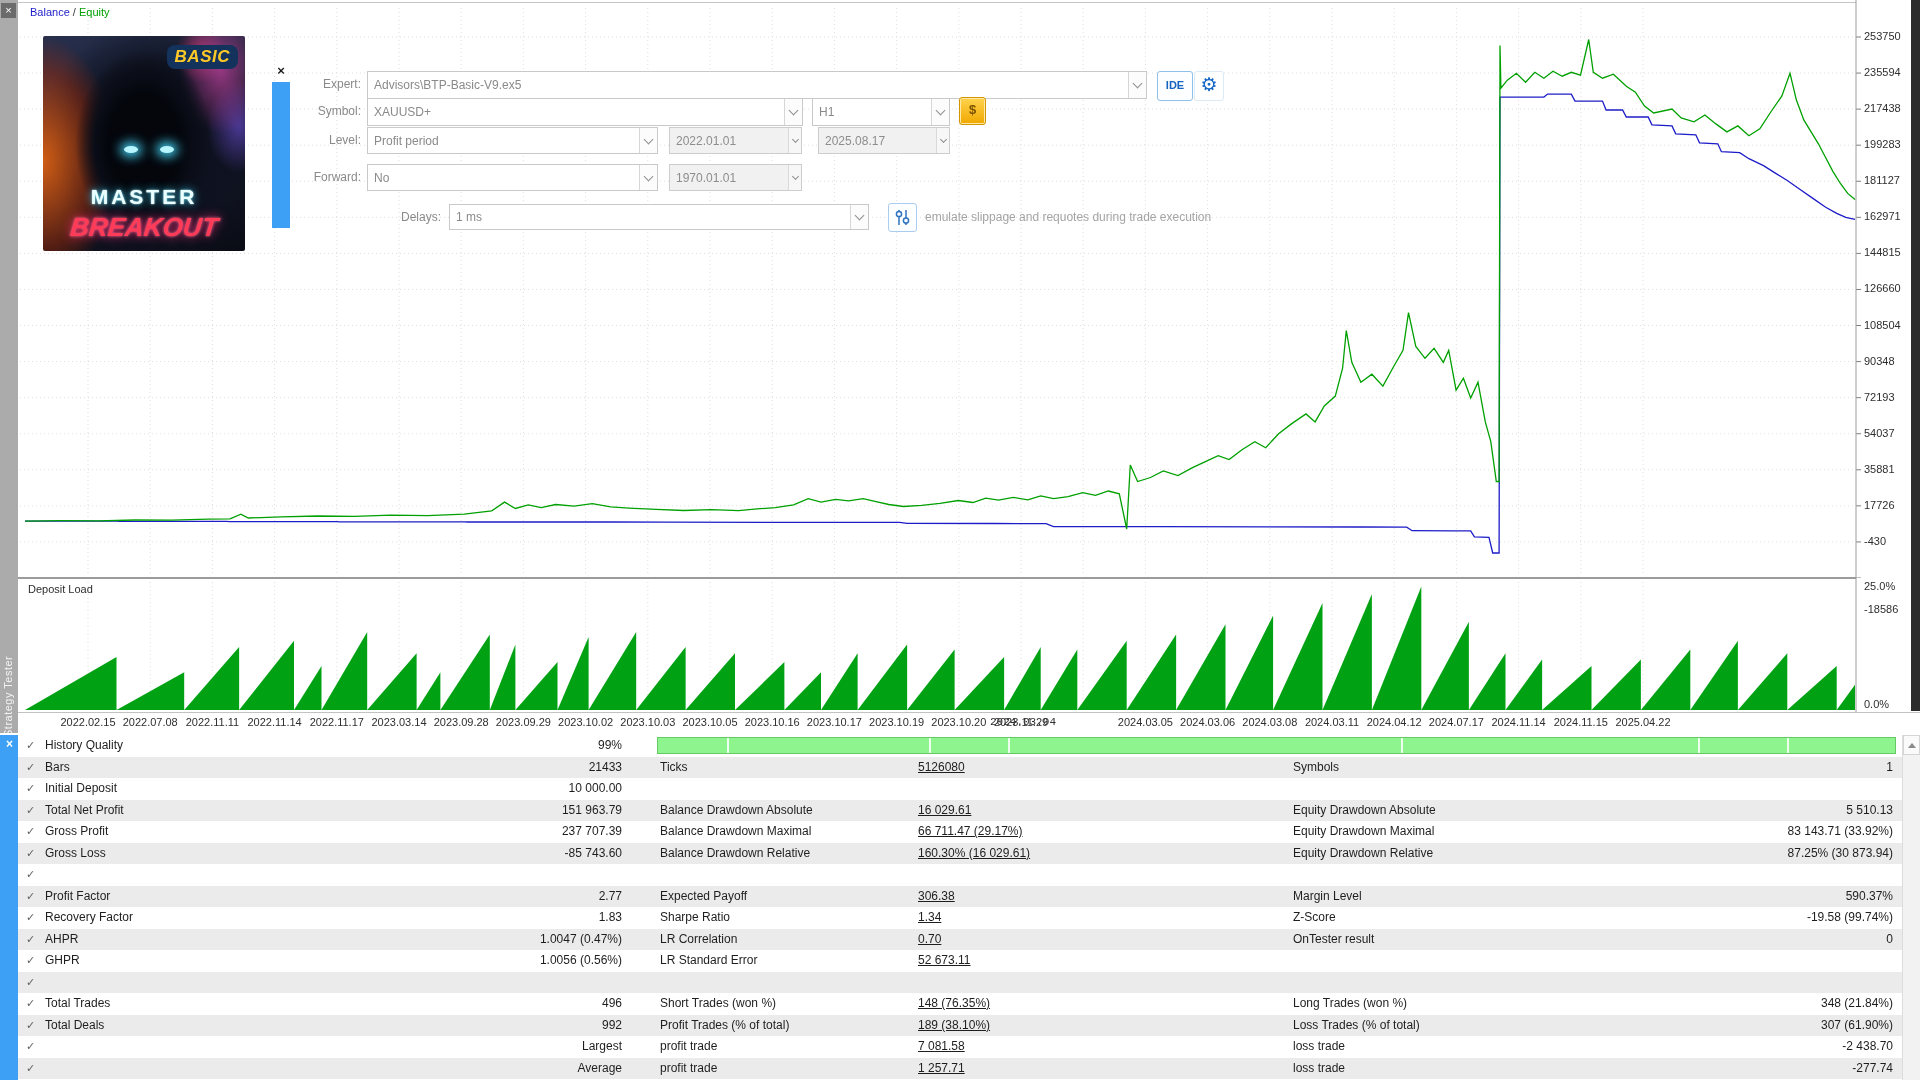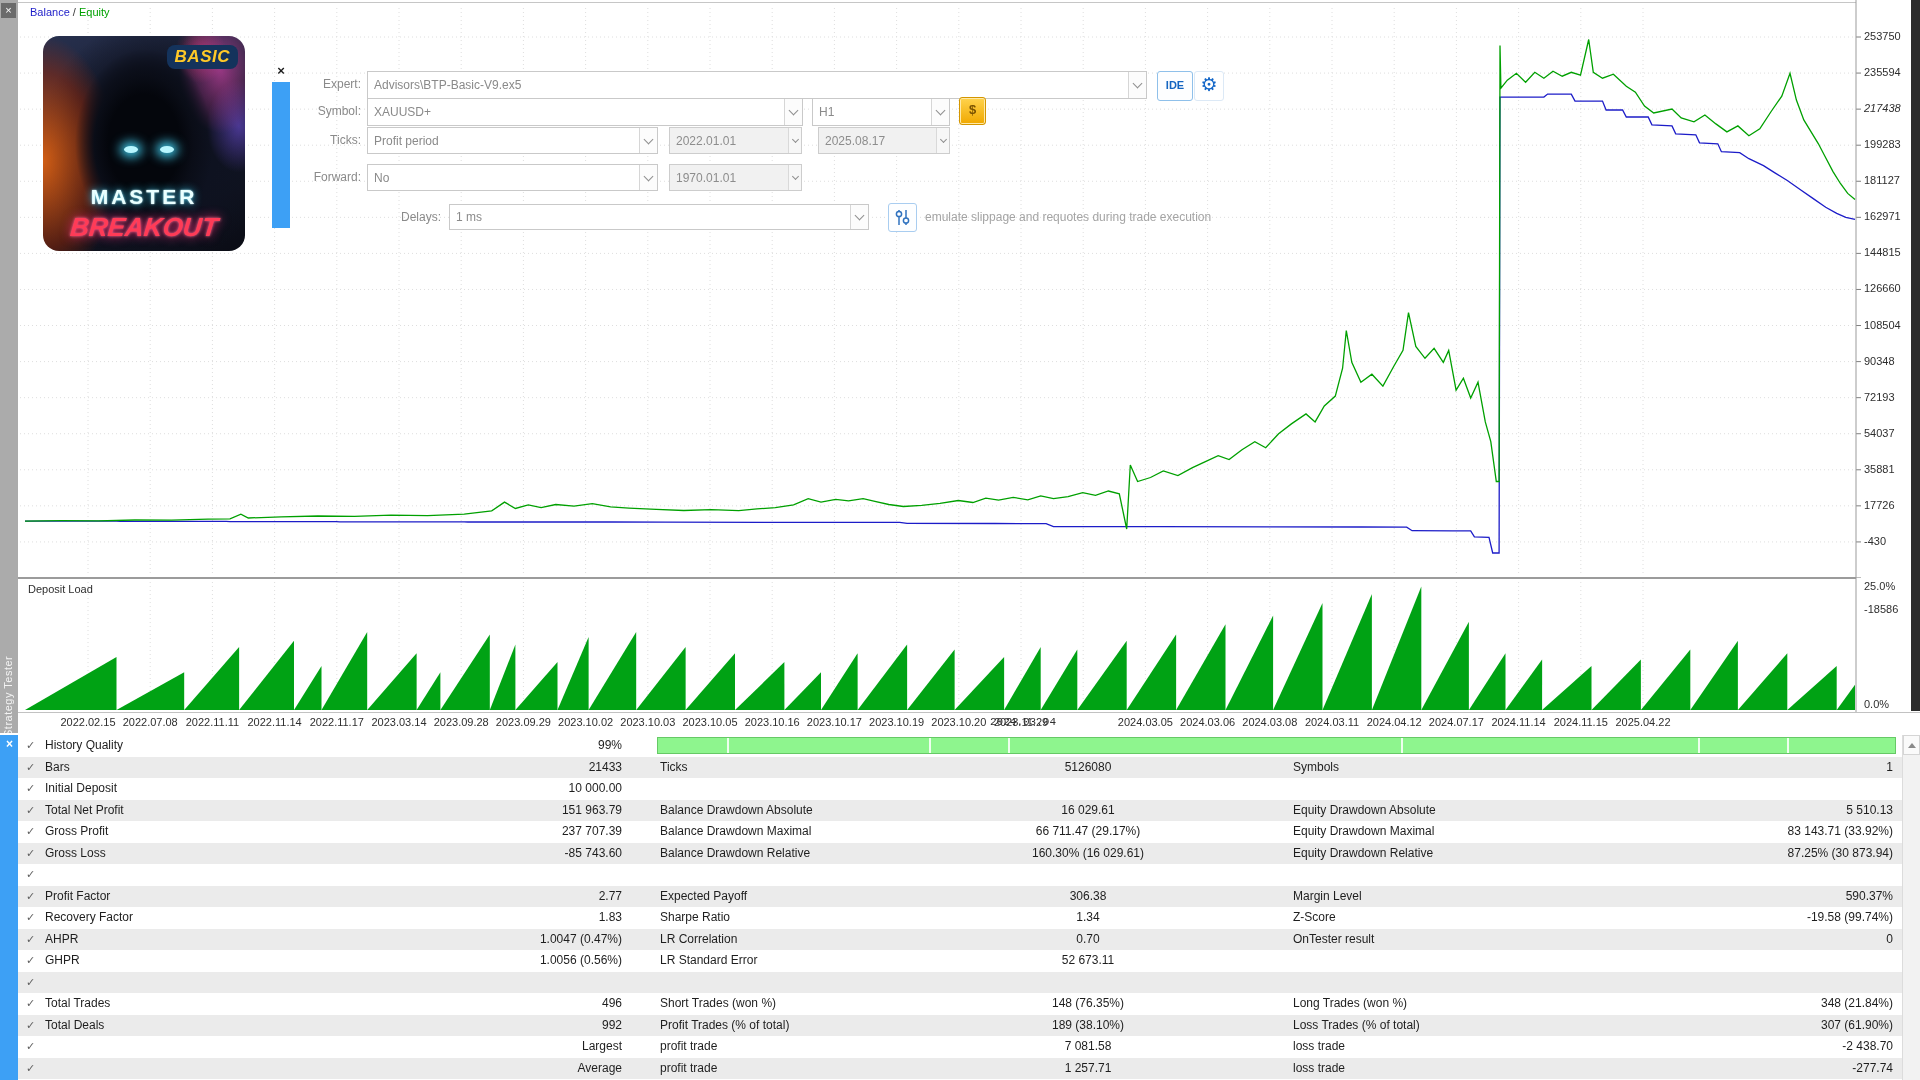--- a/index.html
+++ b/index.html
@@ -16,21 +16,21 @@
   #chart-frame{left:18px;top:2px;width:1838px;height:576px;border-top:1px solid #c6c6c6;background:#fff;}
   #main-chart-svg{left:0;top:0;width:1920px;height:578px;}
   .grid{stroke:#dedede;stroke-dasharray:1 3;}
   .tick{stroke:#7f7f7f;}
   .axisline{stroke:#9b9b9b;}
   .ylab{position:absolute;left:1864px;font-size:11px;color:#2e2e2e;}
   #right-dark{left:1911px;top:0;width:9px;height:711px;background:#2c2c2c;}
   
   #legend{left:30px;top:6px;font-size:11px;}
   
-  #promo{left:43px;top:36px;width:202px;height:215px;border-radius:16px;overflow:hidden;
+  #promo{left:43px;top:36px;width:202px;height:215px;border-radius:2px;overflow:hidden;
     background:
       radial-gradient(60px 90px at 88% 16%, rgba(255,80,200,.55), transparent 70%),
       radial-gradient(46px 66px at 97% 42%, rgba(130,90,255,.5), transparent 70%),
       radial-gradient(34px 40px at 78% 8%, rgba(255,60,120,.5), transparent 75%),
       radial-gradient(95px 160px at 0% 58%, rgba(255,110,15,.8), rgba(185,45,0,.4) 55%, transparent 78%),
       radial-gradient(150px 160px at 56% 50%, #0e1220 42%, rgba(14,18,32,0) 78%),
       linear-gradient(160deg,#27304e 0%,#161b2c 45%,#0a0c15 100%);}
   #promo .hood{position:absolute;left:16%;top:6%;width:68%;height:88%;border-radius:48% 48% 42% 42%;
       background:radial-gradient(closest-side,#04060c 52%,#0a0d17 72%,rgba(10,13,23,0) 100%);}
   #promo .eye{position:absolute;width:14px;height:7px;border-radius:50%;background:#b8f6ff;
@@ -83,21 +83,21 @@
   
   #stats{left:0;top:733px;width:1920px;height:347px;background:#fff;}
   #stats-strip{left:0;top:2px;width:18px;height:345px;background:#3da0f5;}
   #stats-close{left:2px;top:4px;width:15px;height:15px;color:#fff;font-size:12px;font-weight:bold;
       line-height:15px;text-align:center;cursor:pointer;}
   .srow{position:absolute;left:18px;width:1884px;height:21.5px;font-size:12px;color:#1e1e1e;cursor:default;}
   .srow.alt{background:#ebebeb;}
   .srow span{position:absolute;top:0;line-height:21.5px;white-space:nowrap;}
   .chk{left:8px;color:#5f5f5f;font-size:11px;}
   .c1l{left:27px;} .c1v{left:300px;width:304px;text-align:right;}
-  .c2l{left:642px;} .c2v{left:900px;width:340px;text-align:center;}
+  .c2l{left:642px;} .c2v{left:900px;width:340px;text-align:left;text-decoration:underline;}
   .c3l{left:1275px;} .c3v{left:1500px;width:375px;text-align:right;}
   #qbar{position:absolute;left:639px;top:2px;width:1239px;height:17px;background:#8ef58e;
       border:1px solid #66c966;box-sizing:border-box;}
   .qdiv{position:absolute;top:0;width:2px;height:15px;background:rgba(255,255,255,.85);}
   
   #vscroll{left:1902px;top:735px;width:18px;height:345px;background:#f2f2f2;border-left:1px solid #dcdcdc;}
   #vscroll-up{position:absolute;left:0;top:0;width:17px;height:20px;background:#fafafa;border:1px solid #d5d5d5;
       box-sizing:border-box;cursor:pointer;}
   #vscroll-up .tri{position:absolute;left:4px;top:7px;width:0;height:0;border-left:4px solid transparent;
       border-right:4px solid transparent;border-bottom:5px solid #8a8a8a;}
@@ -212,21 +212,21 @@
       </span>
   </div>
   <div class="combo" style="left:812px;top:98px;width:138px;height:28px;">
     <span class="txt">H1</span>
     <span class="arr">
         <span class="chv"></span>
       </span>
   </div>
   <div class="abs" id="dollar-btn">$</div>
 
-  <div class="abs flabel" style="left:271px;top:133px;">Ticks:</div>
+  <div class="abs flabel" style="left:271px;top:133px;">Level:</div>
   <div class="combo" style="left:367px;top:127px;width:291px;height:27px;">
     <span class="txt">Profit period</span>
     <span class="arr">
         <span class="chv"></span>
       </span>
   </div>
   <div class="spinfield" style="left:669px;top:127px;width:133px;height:27px;">
     <span class="txt">2022.01.01</span>
     <span class="arr">
         <span class="chv"></span>
@@ -266,21 +266,21 @@
       <line x1="14" y1="3" x2="14" y2="18" stroke="#2f72bf" stroke-width="1.5"></line>
       <circle cx="7" cy="7" r="2.6" fill="#fff" stroke="#2f72bf" stroke-width="1.5"></circle>
       <circle cx="14" cy="13.5" r="2.6" fill="#fff" stroke="#2f72bf" stroke-width="1.5"></circle>
     </svg>
   </div>
   <div class="abs" id="delays-hint">emulate slippage and requotes during trade execution</div>
 
   <div class="abs" id="y-axis-labels" style="left:0;top:0;">
       <span class="ylab" style="top: 30px;">253750</span>
       <span class="ylab" style="top: 66.066px;">235594</span>
-      <span class="ylab" style="top: 102.132px; font-style: italic;">217438</span>
+      <span class="ylab" style="top: 102.132px;">217438</span>
       <span class="ylab" style="top: 138.198px;">199283</span>
       <span class="ylab" style="top: 174.264px;">181127</span>
       <span class="ylab" style="top: 210.33px;">162971</span>
       <span class="ylab" style="top: 246.396px;">144815</span>
       <span class="ylab" style="top: 282.462px;">126660</span>
       <span class="ylab" style="top: 318.528px;">108504</span>
       <span class="ylab" style="top: 354.594px;">90348</span>
       <span class="ylab" style="top: 390.66px;">72193</span>
       <span class="ylab" style="top: 426.726px;">54037</span>
       <span class="ylab" style="top: 462.792px;">35881</span>

